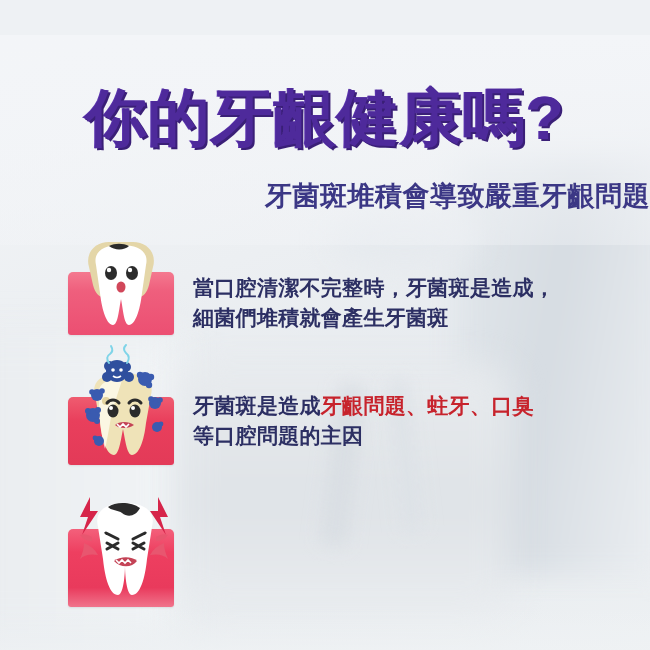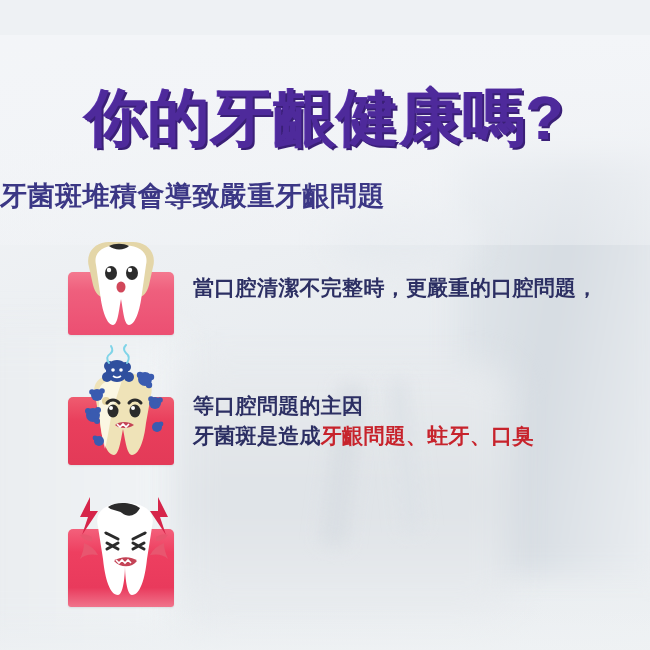--- a/index.html
+++ b/index.html
@@ -60,21 +60,21 @@
 
   
   .title{
     position:absolute;left:0;top:52px;width:650px;text-align:center;
     font-size:62px;font-weight:bold;letter-spacing:1px;
     color:#4e2a9b;line-height:1;
     text-shadow:2px 2px 0 #3a1f77, -1px 0 0 #5b34ae;
     white-space:nowrap;
   }
   .subtitle{
-    position:absolute;left:0;top:148px;width:650px;text-align:left;
+    position:absolute;left:0;top:148px;width:650px;text-align:right;
     font-size:27px;font-weight:bold;letter-spacing:.5px;
     color:#3b3785;line-height:1;white-space:nowrap;
   }
 
   
   .row{position:absolute;left:0;width:650px;}
   .row-1{top:200px;height:120px;}
   .row-2{top:320px;height:125px;}
   .row-3{top:452px;height:130px;}
 
@@ -136,21 +136,22 @@
           <path d="M30 9 C36 6 44 6 50 9 C46 13 36 14 30 9 Z" fill="#2b2b2b"></path>
           <ellipse cx="32" cy="36" rx="6" ry="7" fill="#2b2b2b"></ellipse>
           <ellipse cx="53" cy="36" rx="6" ry="7" fill="#2b2b2b"></ellipse>
           <circle cx="30" cy="33" r="2.2" fill="#ffffff"></circle>
           <circle cx="51" cy="33" r="2.2" fill="#ffffff"></circle>
           <ellipse cx="42" cy="50" rx="4.5" ry="5.5" fill="#d1475a"></ellipse>
         </svg>
       </div>
     </div>
     <div class="copy">
-      <span class="line"><span>當口腔清潔不完整時，更嚴重的口腔問題，</span></span>
+      <span class="line"><span>當口腔清潔不完整時，牙菌斑是造成，</span></span>
+      <span class="line"><span>細菌們堆積就會產生牙菌斑</span></span>
     </div>
   </div>
 
   <div class="row row-2">
     <div class="art">
       <div class="gum gum-sick" style="top:42px;width:106px;height:68px;"></div>
       <div class="tooth" style="left:11px;top:6px;">
         <svg width="92" height="104" viewBox="0 0 92 104">
           <path d="M16 34 C12 20 24 12 44 12 C64 12 76 20 72 34 L67 62 C65 80 60 94 53 94 C48 94 46 78 44 68 C42 78 40 94 35 94 C28 94 23 80 21 62 Z" fill="#efe3b8"></path>
           <path d="M20 34 C18 24 28 17 44 16 C40 30 34 44 31 62 C29 74 27 84 26 88 C23 78 21 62 20 50 Z" fill="#fffdf2" opacity=".75"></path>
@@ -203,22 +204,22 @@
           <g fill="#3a5bb0">
               <circle cx="20" cy="80" r="5"></circle>
               <circle cx="16" cy="77" r="2.4"></circle>
             </g>
           <path d="M30 2 q-4 -6 1 -9 q4 -3 1 -8" stroke="#7fd4e8" stroke-width="2" fill="none" stroke-linecap="round"></path>
           <path d="M48 2 q4 -6 -1 -10 q-4 -4 0 -8" stroke="#7fd4e8" stroke-width="2" fill="none" stroke-linecap="round"></path>
         </svg>
       </div>
     </div>
     <div class="copy">
+      <span class="line"><span>牙菌斑是造成</span><span class="hl">牙齦問題、蛀牙、口臭</span></span>
       <span class="line"><span>等口腔問題的主因</span></span>
-      <span class="line"><span>牙菌斑是造成</span><span class="hl">牙齦問題、蛀牙、口臭</span></span>
     </div>
   </div>
 
   <div class="row row-3">
     <div class="art">
       <div class="gum gum-bad" style="top:42px;width:106px;height:78px;"></div>
       <div class="tooth" style="left:10px;top:4px;">
         <svg width="94" height="112" viewBox="0 0 94 112">
           <path d="M20 36 C16 20 28 12 47 12 C66 12 78 20 74 36 L69 68 C67 88 62 104 54 104 C49 104 47 86 47 74 C47 86 45 104 40 104 C32 104 27 88 25 68 Z" fill="#ffffff"></path>
           <path d="M30 16 C38 10 54 11 62 17 C58 25 50 27 44 22 C40 19 34 20 30 16 Z" fill="#2b2b2b"></path>

